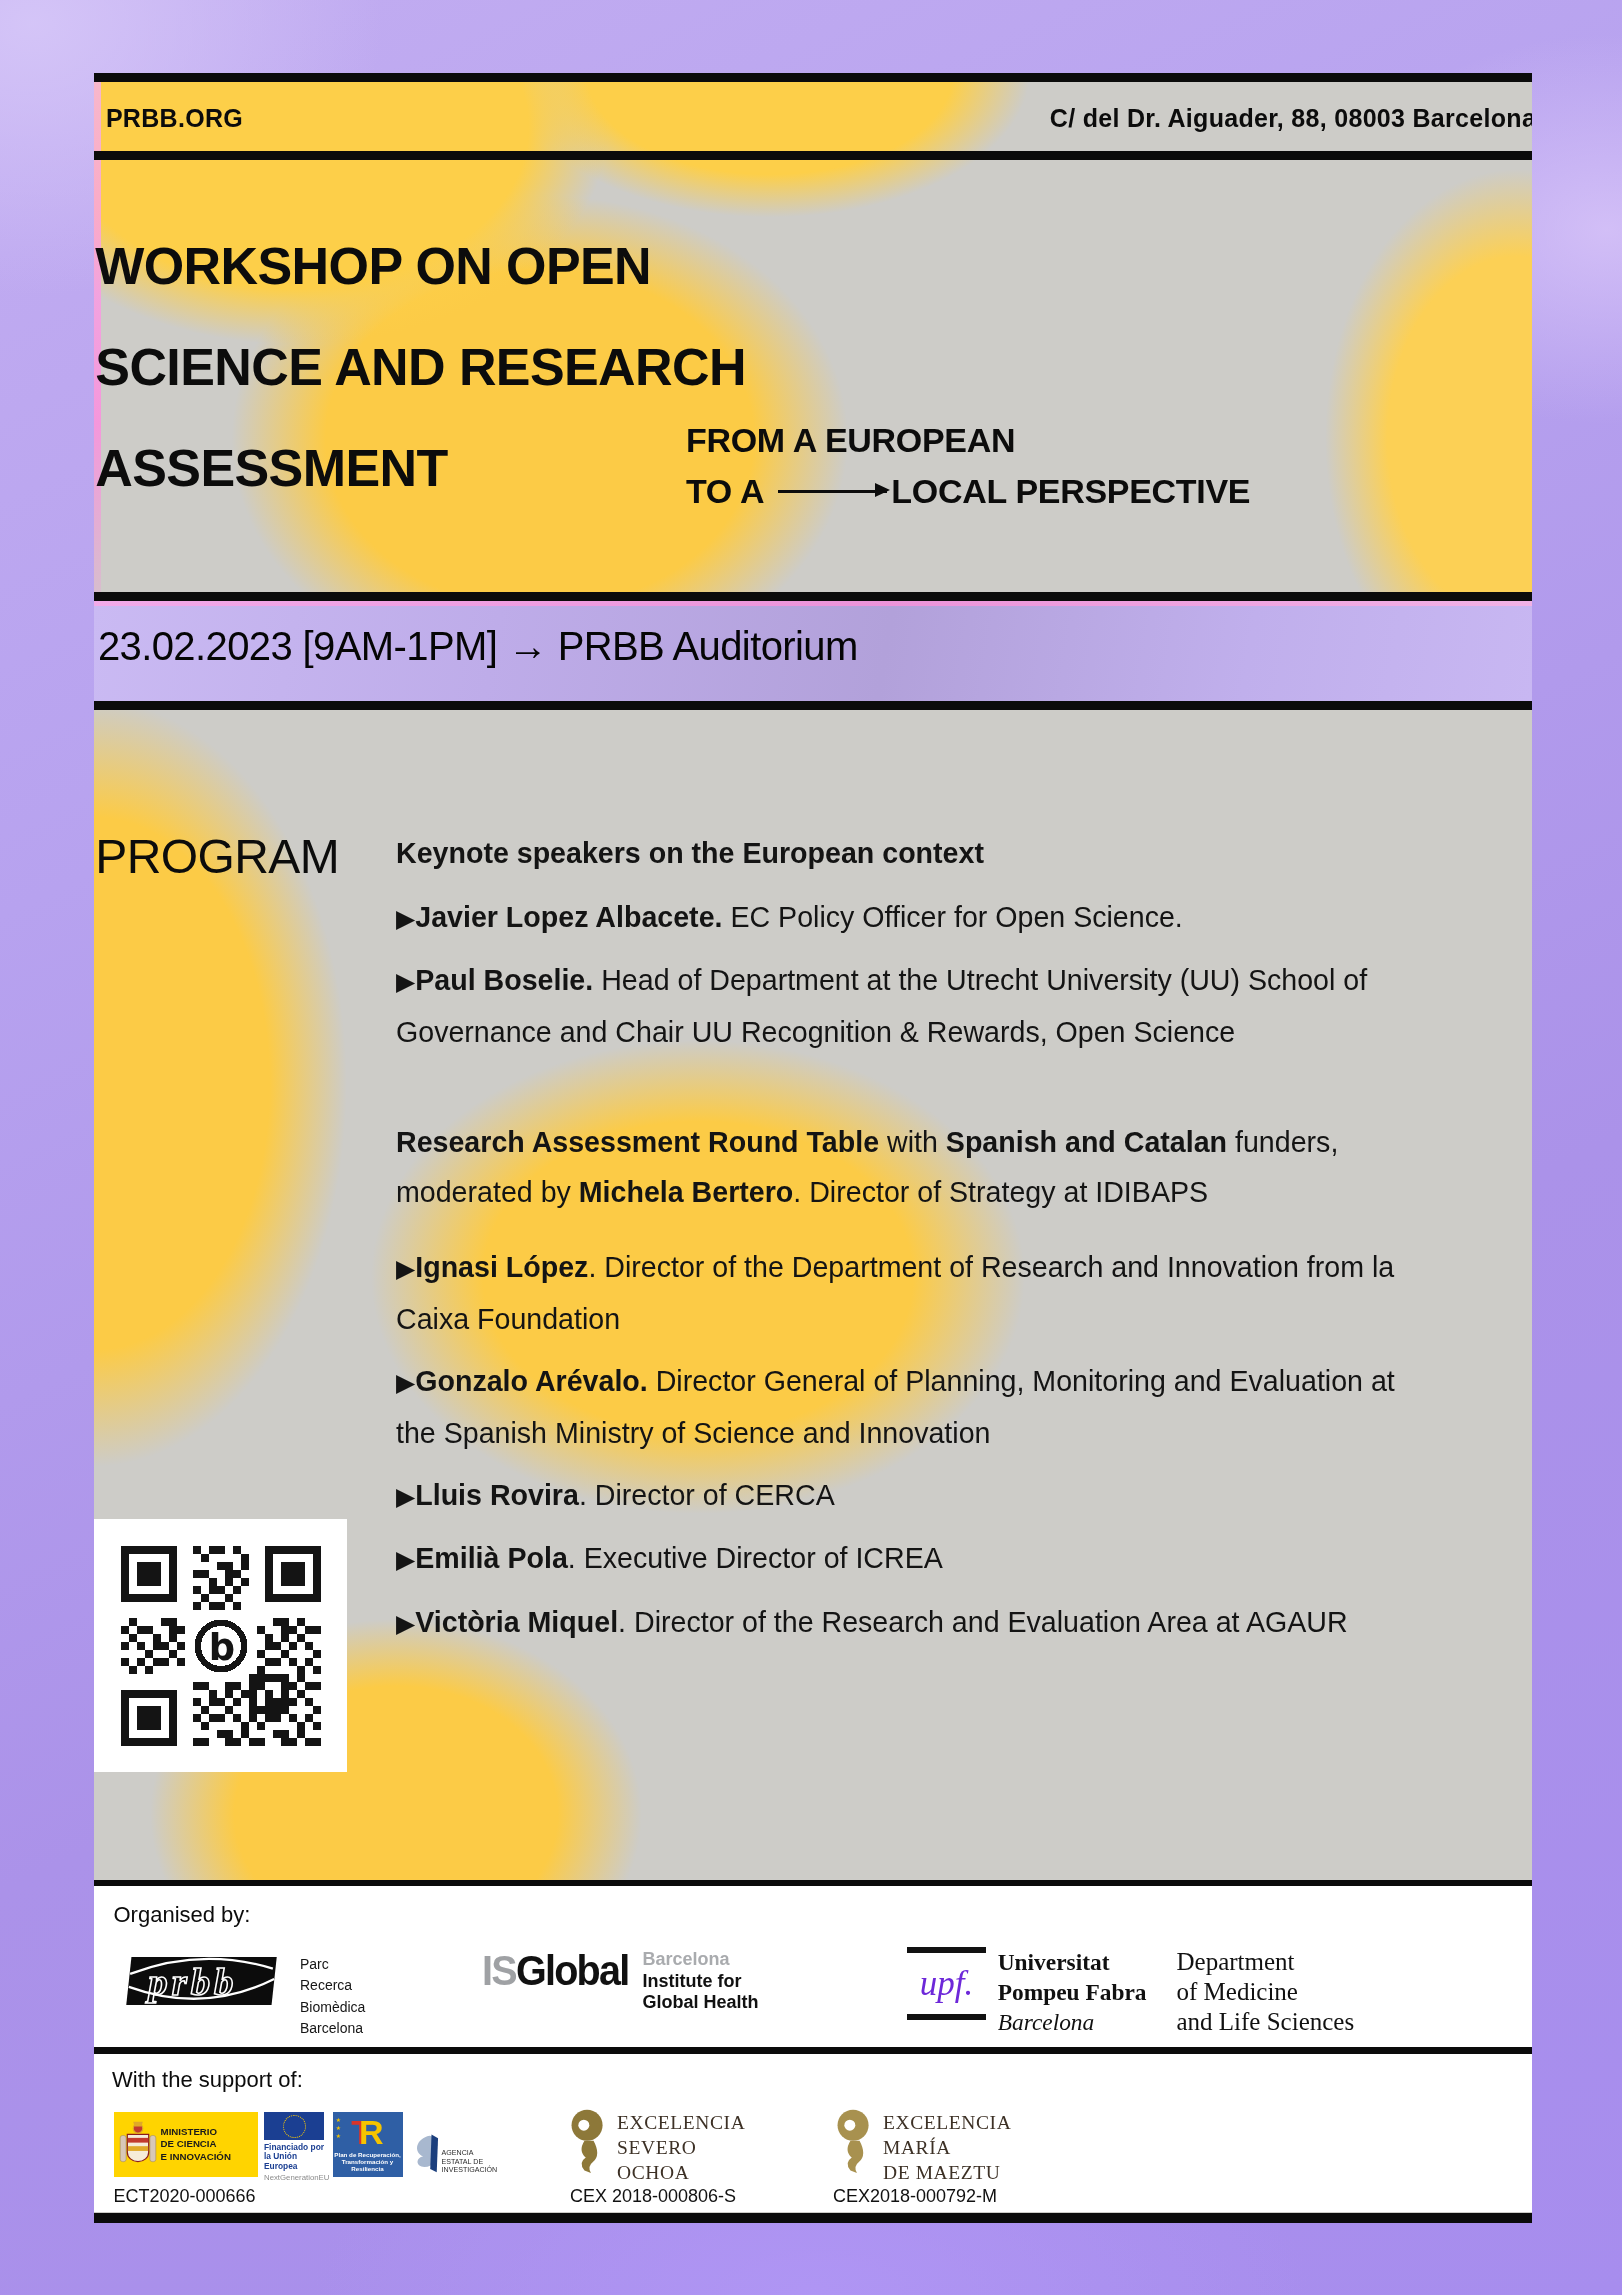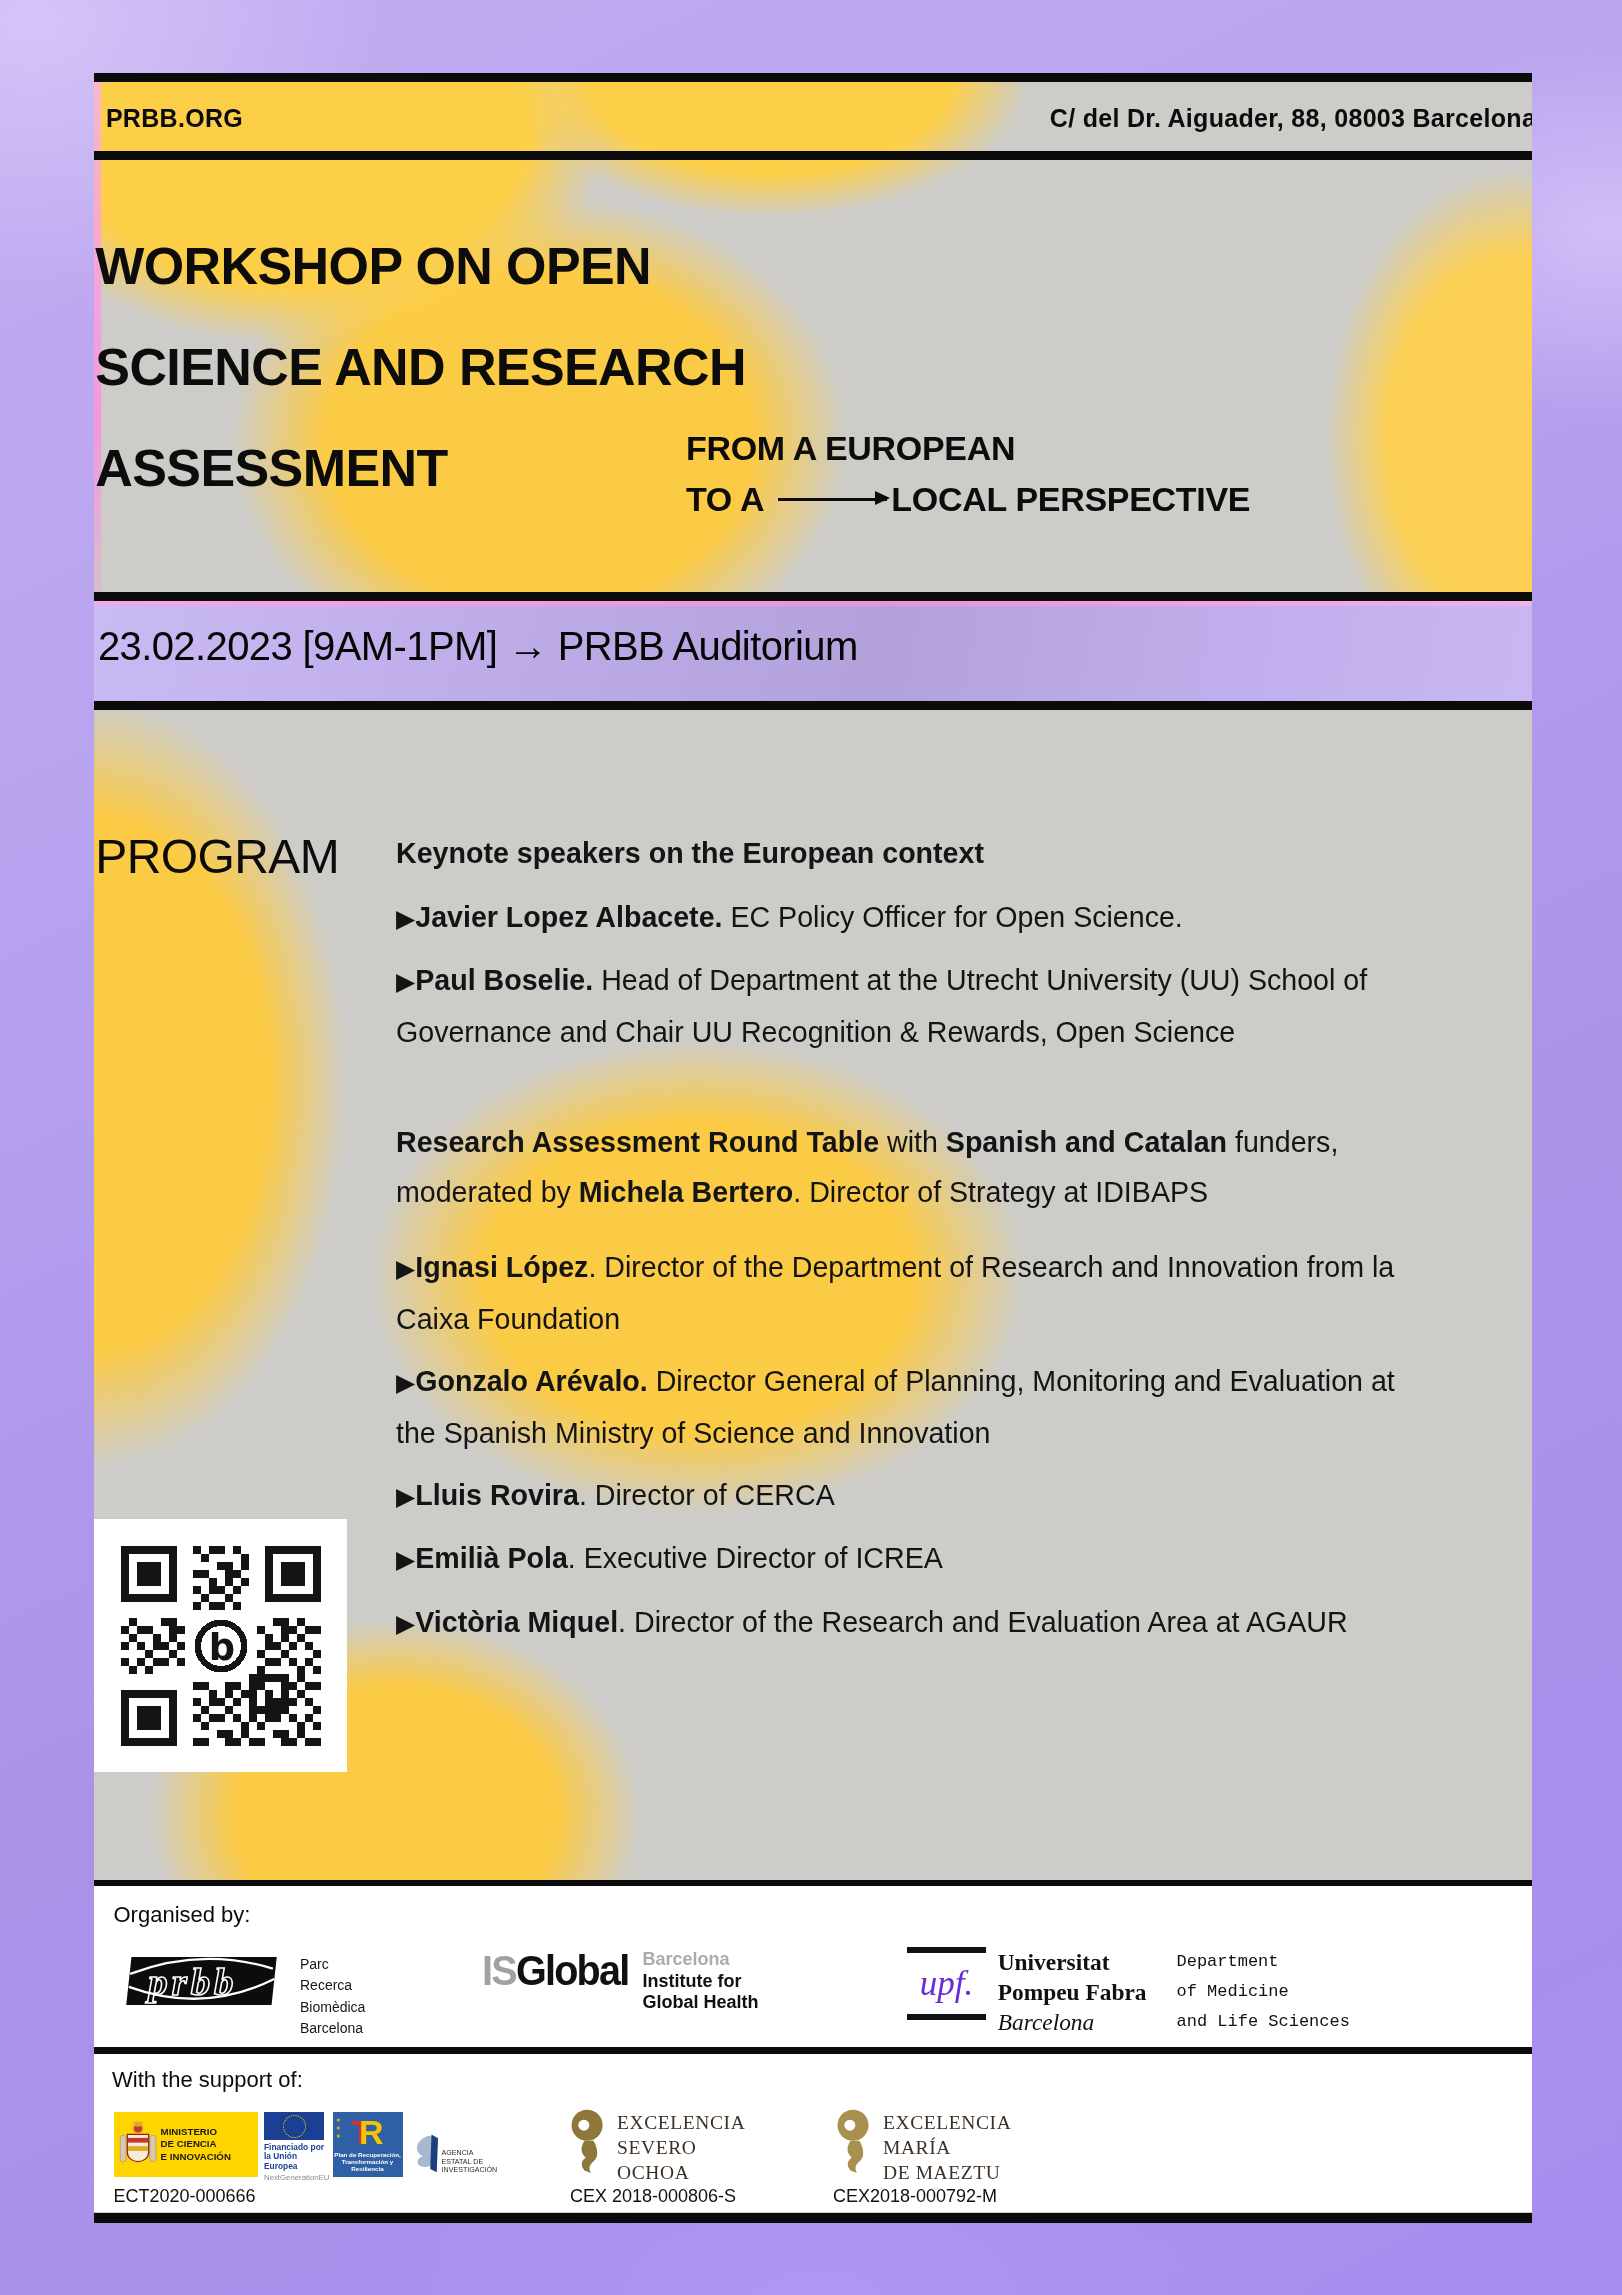--- a/index.html
+++ b/index.html
@@ -31,21 +31,21 @@
   .rule6{top:1974px;height:7.8px;}
   .rule7{top:2140px;height:10.4px;}
   
   .header-row{position:absolute;left:8px;top:9px;width:1438px;height:69px;display:flex;
     align-items:center;justify-content:space-between;padding:3.9px 3.9px 0 3.9px;box-sizing:border-box;
     font-size:25px;font-weight:bold;letter-spacing:0.3px;color:#0c0c0c;}
   
   .title{position:absolute;left:1.3px;top:143px;margin:0;font-size:52px;line-height:101px;
     font-weight:bold;letter-spacing:-0.6px;color:#0c0c0c;}
   .t-line{display:block;white-space:nowrap;}
-  .subtitle{position:absolute;left:592px;top:350px;font-size:34px;line-height:51px;
+  .subtitle{position:absolute;left:592px;top:342px;font-size:34px;line-height:51px;
     font-weight:bold;letter-spacing:-0.3px;color:#0c0c0c;white-space:nowrap;}
   .s-flex{display:flex;align-items:center;}
   .long-arrow{display:inline-block;position:relative;width:109px;height:3.2px;background:#0c0c0c;margin:0 3.9px 0 14.3px;}
   .long-arrow::after{content:"";position:absolute;right:-2.6px;top:-6.5px;width:0;height:0;
     border-left:15.6px solid #0c0c0c;border-top:7.8px solid transparent;border-bottom:7.8px solid transparent;}
   
   .date-band{position:absolute;left:0;top:519px;width:1438px;height:118px;box-sizing:border-box;
     border-top:9px solid #0b0b0b;border-bottom:9px solid #0b0b0b;
     background:linear-gradient(100deg,#cabaf3 0%,#beace9 28%,#b2a1da 55%,#c0afec 80%,#c8b7f2 100%);
     display:flex;align-items:center;}
@@ -75,21 +75,21 @@
   .isg-big{font-size:43px;font-weight:bold;letter-spacing:-1.9px;transform:scaleX(.92);transform-origin:left top;line-height:45px;}
   .isg-is{color:#9fa1a4;}
   .isg-col{margin-left:1.3px;font-size:18px;font-weight:bold;line-height:21.4px;margin-top:1.3px;}
   .isg-col .gray{color:#a9abae;}
   .upf{position:absolute;left:813px;top:61px;display:flex;align-items:flex-start;}
   .upf-box{width:79px;height:73px;box-sizing:border-box;border-top:6.5px solid #111;border-bottom:6.5px solid #111;
     display:flex;align-items:center;justify-content:center;
     font-family:"Liberation Serif","DejaVu Serif",serif;font-style:italic;font-size:35px;color:#6d28d9;}
   .upf-name{margin-left:11.7px;font-family:"Liberation Serif","DejaVu Serif",serif;font-size:23.4px;line-height:30px;font-weight:bold;}
   .upf-name .it{font-weight:normal;font-style:italic;}
-  .upf-dept{margin-left:30px;font-family:Liberation Mono, monospace;font-size:17px;line-height:30px;}
+  .upf-dept{margin-left:30px;font-family:Liberation Serif, serif;font-size:25px;line-height:30px;}
   
   .support{position:absolute;left:0;top:1981px;width:1438px;height:158px;background:#ffffff;color:#111;}
   .sup-label{position:absolute;left:18px;top:13px;font-size:22px;color:#0c0c0c;}
   .min-row{position:absolute;left:19.5px;top:58px;display:flex;align-items:flex-start;}
   .min-yellow{width:144px;height:65px;background:#ffd400;display:flex;align-items:center;}
   .min-emblem{width:38px;height:52px;margin:0 3.9px 0 5.2px;flex:none;}
   .min-name{font-size:9.7px;font-weight:bold;line-height:12.3px;color:#1a1a1a;}
   .min-eu{width:62px;height:70px;margin-left:6.5px;display:flex;flex-direction:column;align-items:flex-start;}
   .eu-flag{width:60px;height:38px;background:#1b3f92;display:flex;align-items:center;justify-content:center;}
   .eu-stars{width:21px;height:21px;border-radius:50%;border:1.9px dotted #ffcc00;}

